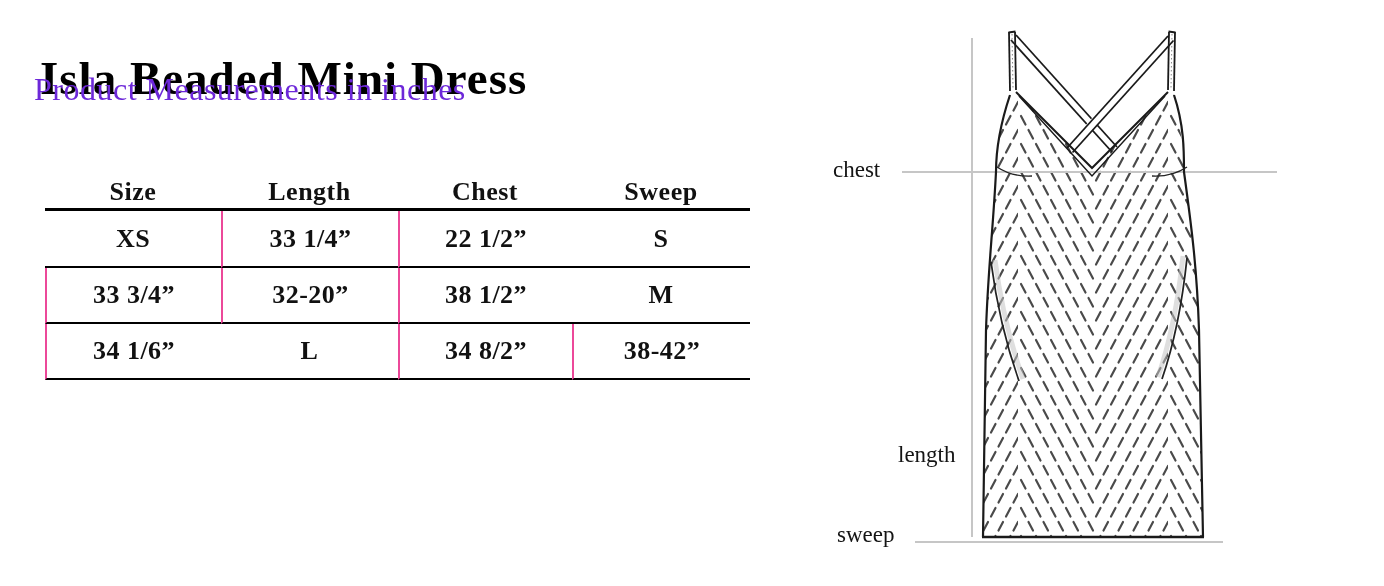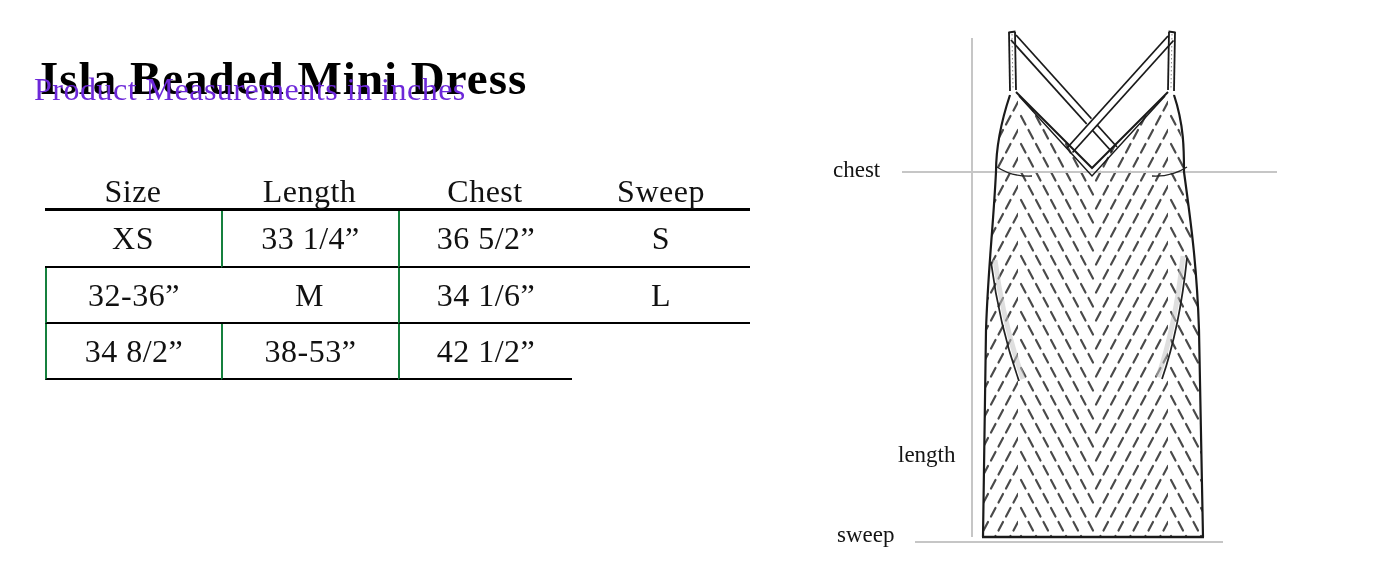--- a/index.html
+++ b/index.html
@@ -16,29 +16,29 @@
   .page-subtitle {
     position:absolute; left:34px; top:72px;
     font-size:32px; line-height:1.1; letter-spacing:0.5px; color:#6d28d9;
     white-space:nowrap;
   }
   .size-table {
     position:absolute; left:45px; top:175px;
     display:grid;
     grid-template-columns:176px 177px 174px 178px;
     grid-template-rows:36px 57px 56px 56px 57px;
-    font-size:32px; letter-spacing:0.5px;
+    font-size:26px; letter-spacing:0.5px;font-weight:bold;
   }
   .size-table .cell {
     display:flex; align-items:center; justify-content:center;
     box-sizing:border-box; white-space:nowrap;
   }
   .size-table .head { border-bottom:3px solid #000; }
   .size-table .body { border-bottom:2px solid #000;text-align:right; }
-  .size-table .vline { border-left:2px solid #15803d; }
+  .size-table .vline { border-left:2px solid #ec4899; }
   .diagram-label {
     position:absolute; font-size:23px; color:#141414; white-space:nowrap;
   }
   .label-chest  { left:833px; top:157px; }
   .label-length { left:898px; top:442px; }
   .label-sweep  { left:837px; top:522px; }
   .diagram-svg { position:absolute; left:0; top:0; }
 </style>
 </head>
 <body>
@@ -48,32 +48,33 @@
 
 <div class="size-table">
 
   <div class="cell head">Size</div>
   <div class="cell head">Length</div>
   <div class="cell head">Chest</div>
   <div class="cell head">Sweep</div>
 
   <div class="cell body">XS</div>
   <div class="cell body vline">33 1/4”</div>
-  <div class="cell body vline">36 5/2”</div>
+  <div class="cell body vline">22 1/2”</div>
 
   <div class="cell body">S</div>
-  <div class="cell body vline">32-36”</div>
+  <div class="cell body vline">33 3/4”</div>
+  <div class="cell body vline">32-20”</div>
+  <div class="cell body vline">38 1/2”</div>
 
   <div class="cell body">M</div>
   <div class="cell body vline">34 1/6”</div>
 
   <div class="cell body">L</div>
   <div class="cell body vline">34 8/2”</div>
-  <div class="cell body vline">38-53”</div>
-  <div class="cell body vline">42 1/2”</div>
+  <div class="cell body vline">38-42”</div>
 </div>
 
 <svg class="diagram-svg" width="1384" height="586" viewBox="0 0 1384 586" aria-hidden="true">
   <defs>
     <pattern id="beads" x="1018" y="30" width="150" height="28" patternUnits="userSpaceOnUse">
       <g stroke="#4a4a4a" stroke-width="2.2" stroke-linecap="round">
 
         <line x1="3" y1="2" x2="7.5" y2="10.5"></line>
         <line x1="18" y1="2" x2="22.5" y2="10.5"></line>
         <line x1="33" y1="2" x2="37.5" y2="10.5"></line>

